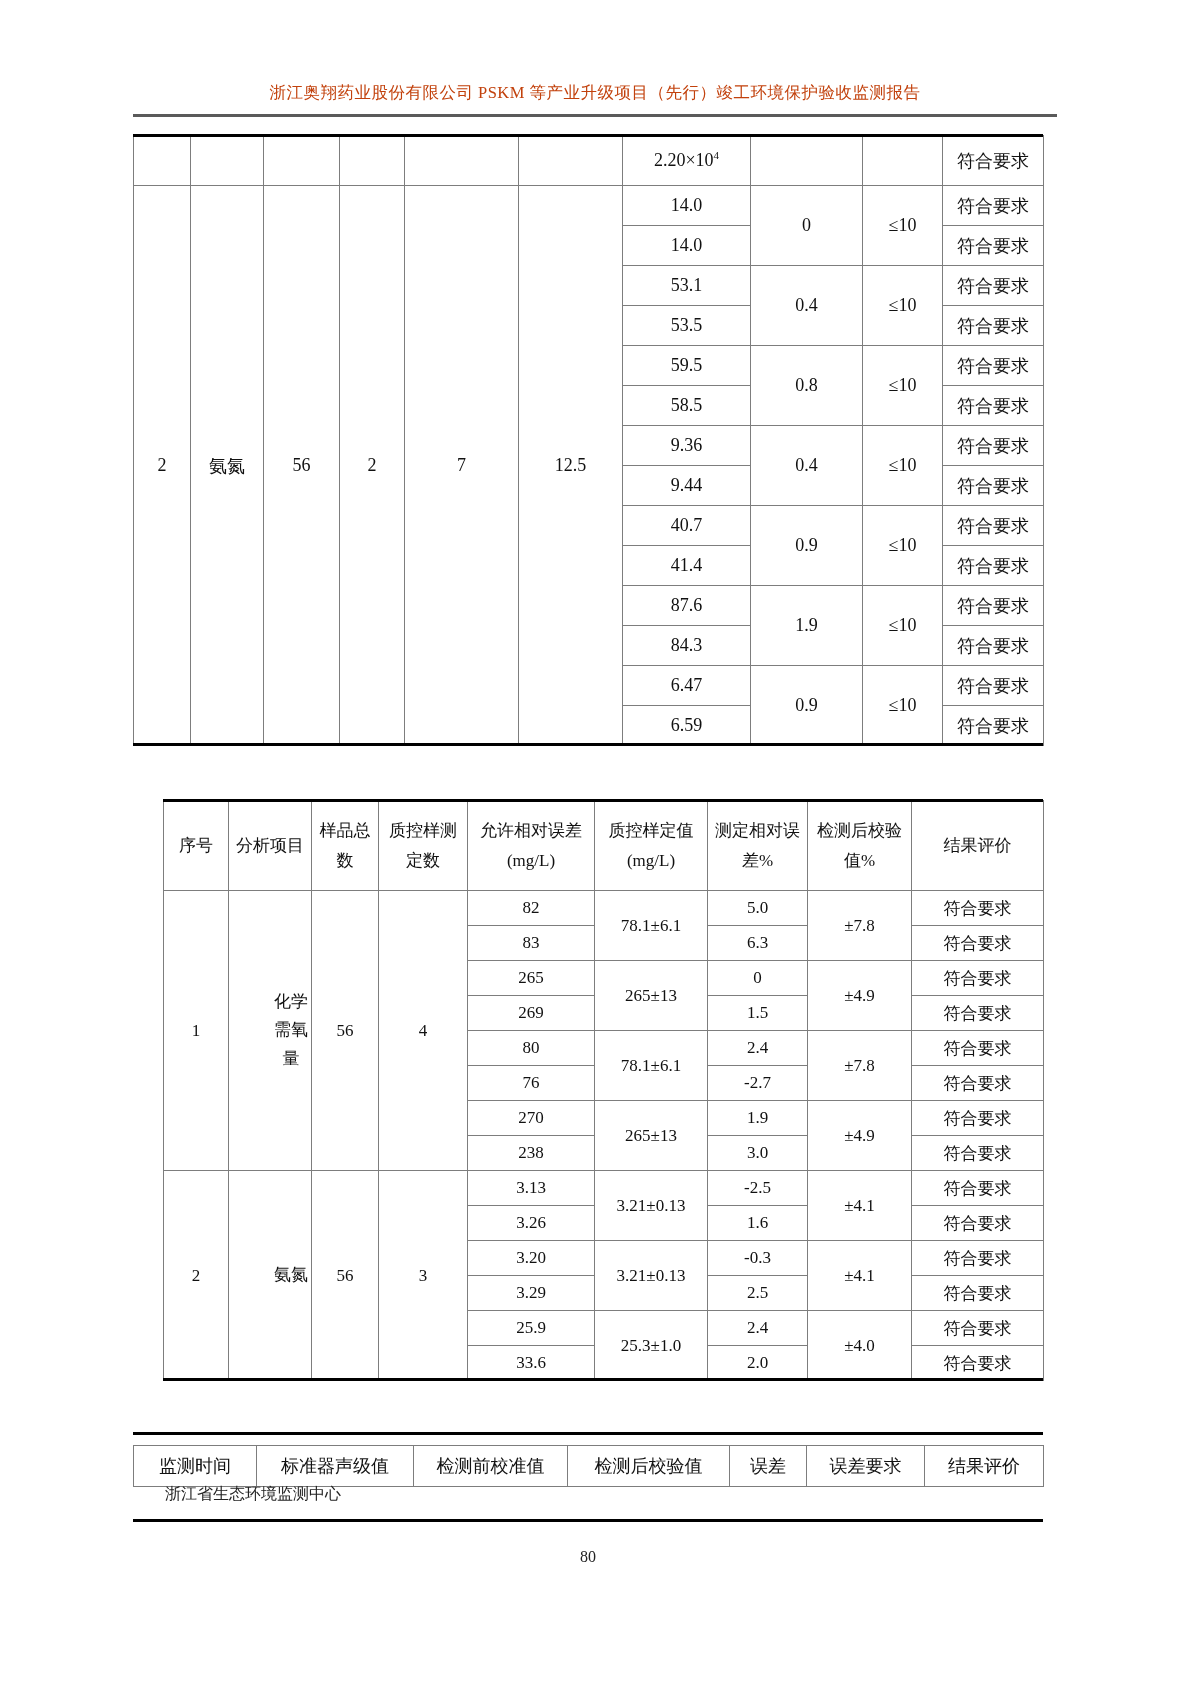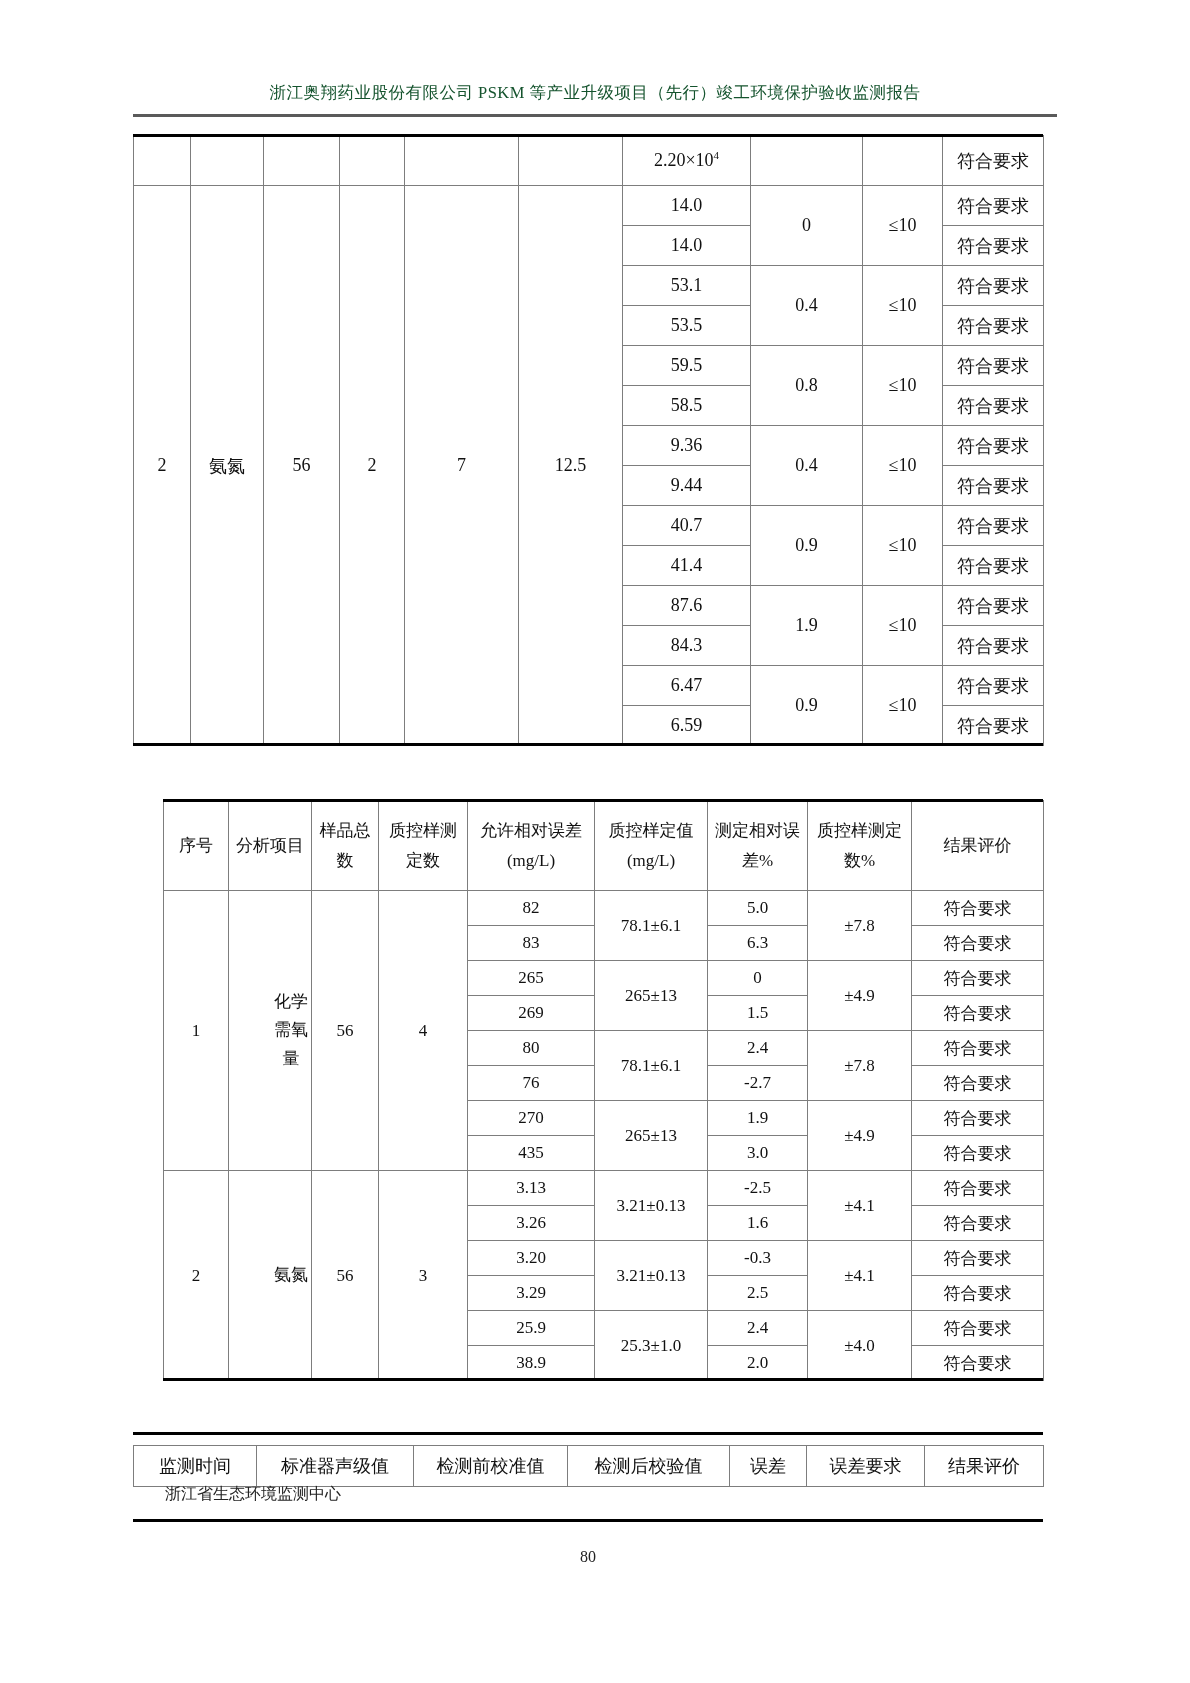--- a/index.html
+++ b/index.html
@@ -3,21 +3,21 @@
 <meta charset="utf-8">
 <style>
   html,body { margin:0; padding:0; background:#ffffff; }
   .page {
     position:relative; width:1190px; height:1683px; background:#ffffff;
     font-family:"Liberation Serif","DejaVu Serif",serif; color:#111;
     overflow:hidden;
   }
   .header-title {
     position:absolute; top:82px; left:133px; width:924px;
-    text-align:center; font-size:16.5px; letter-spacing:0.5px; color:#14532d;
+    text-align:center; font-size:16.5px; letter-spacing:0.5px; color:#c2410c;
   }
   .header-rule {
     position:absolute; top:114px; left:133px; width:924px; height:2.5px;
     background:#5a5a5a;
   }
   table { border-collapse:collapse; table-layout:fixed; position:absolute; }
   td {
     border:1px solid #7d7d7d; text-align:center; vertical-align:middle;
     padding:0 2px; overflow:hidden;
   }
@@ -172,21 +172,21 @@
       </colgroup>
       <tbody>
         <tr style="height: 90px;">
           <td class="hdr">序号</td>
           <td class="hdr">分析项目</td>
           <td class="hdr">样品总数</td>
           <td class="hdr">质控样测定数</td>
           <td class="hdr">允许相对误差(mg/L)</td>
           <td class="hdr">质控样定值(mg/L)</td>
           <td class="hdr">测定相对误差%</td>
-          <td class="hdr">质控样测定数%</td>
+          <td class="hdr">检测后校验值%</td>
           <td class="hdr">结果评价</td>
         </tr>
         <tr style="height: 35px;">
           <td rowspan="8">1</td>
           <td rowspan="8"><span class="wrap2">化学需氧量</span></td>
           <td rowspan="8">56</td>
           <td rowspan="8">4</td>
           <td>82</td>
           <td rowspan="2">78.1±6.1</td>
           <td>5.0</td>
@@ -223,21 +223,21 @@
           <td>符合要求</td>
         </tr>
         <tr style="height: 35px;">
           <td>270</td>
           <td rowspan="2">265±13</td>
           <td>1.9</td>
           <td rowspan="2">±4.9</td>
           <td>符合要求</td>
         </tr>
         <tr style="height: 35px;">
-          <td>435</td>
+          <td>238</td>
           <td>3.0</td>
           <td>符合要求</td>
         </tr>
         <tr style="height: 35px;">
           <td rowspan="6">2</td>
           <td rowspan="6"><span class="wrap2">氨氮</span></td>
           <td rowspan="6">56</td>
           <td rowspan="6">3</td>
           <td>3.13</td>
           <td rowspan="2">3.21±0.13</td>
@@ -263,21 +263,21 @@
           <td>符合要求</td>
         </tr>
         <tr style="height: 35px;">
           <td>25.9</td>
           <td rowspan="2">25.3±1.0</td>
           <td>2.4</td>
           <td rowspan="2">±4.0</td>
           <td>符合要求</td>
         </tr>
         <tr style="height: 35px;">
-          <td>38.9</td>
+          <td>33.6</td>
           <td>2.0</td>
           <td>符合要求</td>
         </tr>
       </tbody>
   </table>
   <div class="hline" style="top:799px; left:163px; width:880px;"></div>
   <div class="hline" style="top:1378px; left:163px; width:880px;"></div>
 
 
   <table id="t3">

